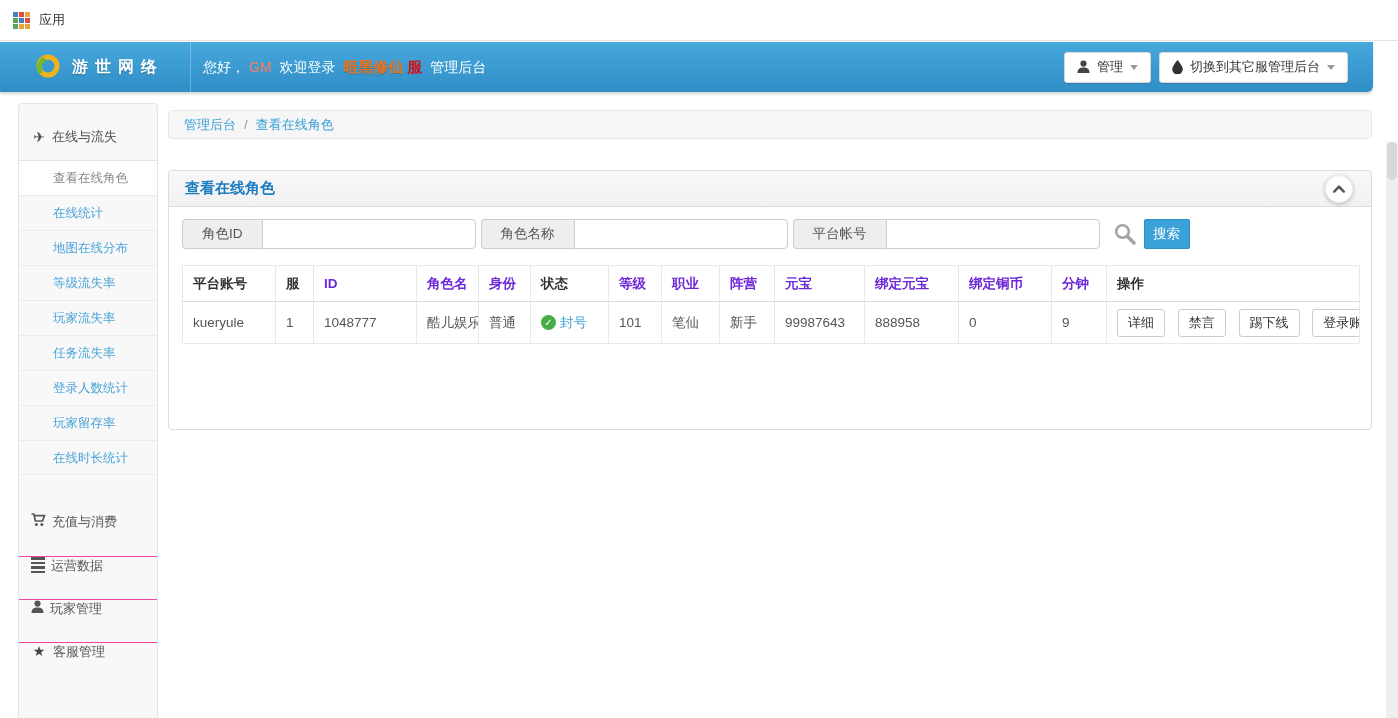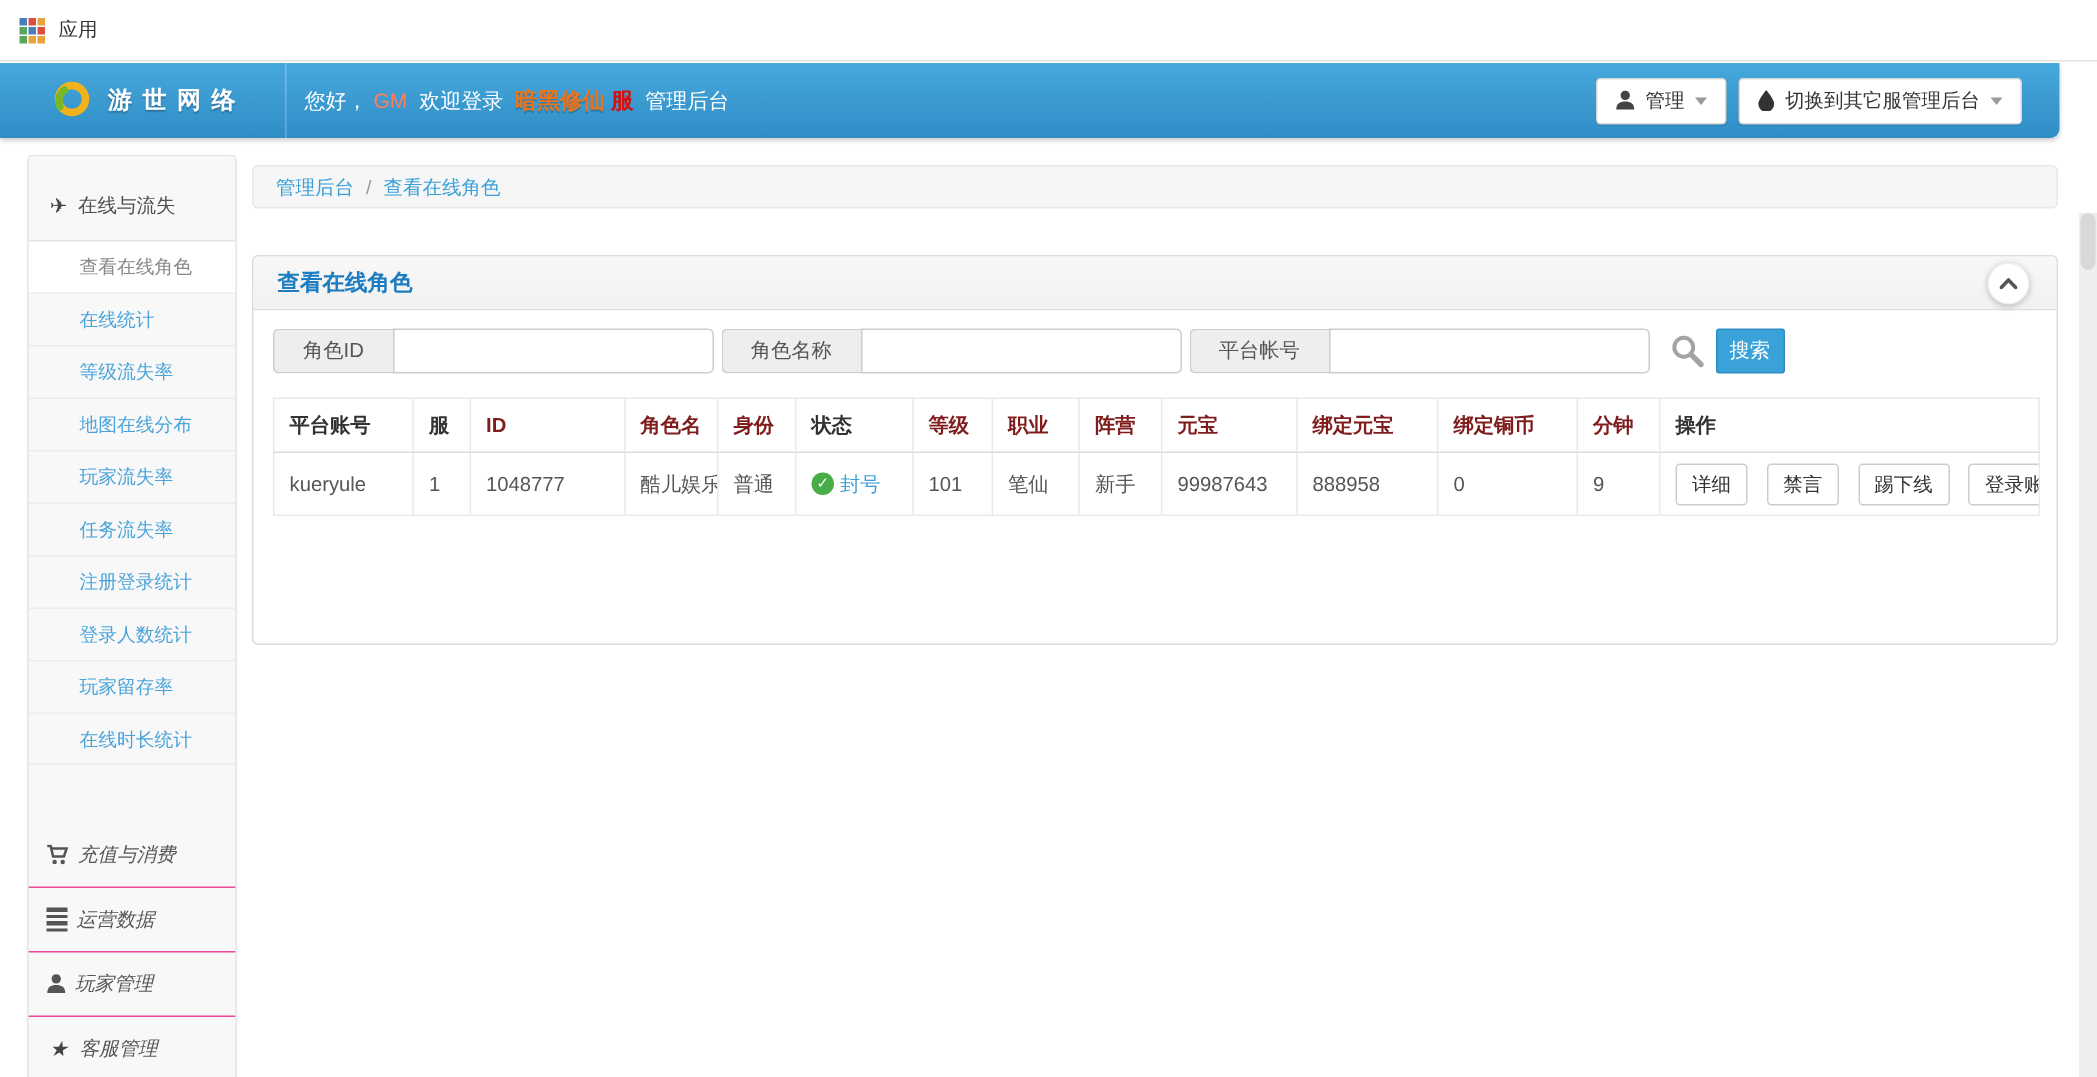--- a/index.html
+++ b/index.html
@@ -59,21 +59,21 @@
     border-radius:4px 4px 0 0; overflow:hidden;
   }
   .side-group-header { padding:24px 0 14px 12px; font-size:13px; color:#4f4f4f; display:flex; align-items:center; gap:5px; }
   .side-icon { font-size:14px; color:#444; width:16px; text-align:center; }
   .side-item {
     height:35px; line-height:34px; border-top:1px solid #ececec;
     font-size:12.5px; color:#4aa4d9; padding-left:34px; cursor:pointer; white-space:nowrap;
   }
   .side-item.active { background:#fff; color:#888; border-top:1px solid #e3e3e3; border-bottom:0; }
   .side-item.last { border-bottom:1px solid #ececec; }
-  .side-section { height:43px; display:flex; align-items:center; gap:6px; padding-left:12px; font-size:13px; color:#565656; cursor:pointer;font-style:italic; }
+  .side-section { height:43px; display:flex; gap:6px; padding-left:12px; font-size:13px; color:#565656; cursor:pointer; }
   .side-section + .side-section { border-top:1px solid #ec4899; }
   .side-sections { margin-top:38px; }
   .list-icon { width:14px; display:inline-flex; flex-direction:column; gap:2px; }
   .list-icon i { height:2.5px; background:#555; display:block; }
 
   
   .main { position:absolute; left:168px; top:0; width:1204px; }
   .breadcrumb {
     position:absolute; left:0; top:110px; width:1204px; height:29px;
     background:#f6f6f6; border:1px solid #e7e7e7; border-radius:4px;
@@ -114,21 +114,21 @@
     width:46px; height:30px; background:#3ba1d9; border:1px solid #2e8ec4; border-radius:2px;
     color:#fff; font-size:13.5px; cursor:pointer;
   }
 
   table.data { border-collapse:collapse; width:1178px; table-layout:fixed; }
   table.data th, table.data td {
     border:1px solid #e9e9e9; text-align:left; font-size:13.5px;
     padding:0 10px; overflow:hidden; white-space:nowrap;
   }
   table.data th { height:36px; font-weight:bold; color:#333; border-bottom:1px solid #dcdcdc; background:#fff; }
-  table.data th.sort { color:#7f1d1d; cursor:pointer; }
+  table.data th.sort { color:#6d28d9; cursor:pointer; }
   table.data td { height:42px; color:#555; }
   .status-cell { display:flex; align-items:center; gap:4px; }
   .check-badge {
     width:15px; height:15px; border-radius:50%; background:#47ad47; color:#fff;
     font-size:10px; line-height:15px; text-align:center; display:inline-block; flex:0 0 15px;
   }
   .status-link { color:#3aa0d7; cursor:pointer; }
   .action-btn {
     display:inline-block; padding:4px 10px; margin-right:9px; background:#fff;
     border:1px solid #ccc; border-radius:3px; font-size:13px; color:#333; cursor:pointer;
@@ -191,25 +191,24 @@
   <div class="scroll-thumb"></div>
 </div>
 
 <div class="sidebar">
   <div class="side-group-header">
     <span class="side-icon">✈</span>
     <span>在线与流失</span>
   </div>
   <div class="side-item active">查看在线角色</div>
   <div class="side-item">在线统计</div>
+  <div class="side-item">地图在线分布</div>
   <div class="side-item">等级流失率</div>
-  <div class="side-item">地图在线分布</div>
   <div class="side-item">玩家流失率</div>
   <div class="side-item">任务流失率</div>
-  <div class="side-item">注册登录统计</div>
   <div class="side-item">登录人数统计</div>
   <div class="side-item">玩家留存率</div>
   <div class="side-item last">在线时长统计</div>
 
   <div class="side-sections">
     <div class="side-section">
       <svg width="15" height="14" viewBox="0 0 15 14">
           <path d="M0.5 1 h2.3 l1.6 7 h7.2 l1.8 -5.4 h-9.8" fill="none" stroke="#555" stroke-width="1.7"></path>
           <circle cx="5.4" cy="11.6" r="1.5" fill="#555"></circle>
           <circle cx="10.8" cy="11.6" r="1.5" fill="#555"></circle>

